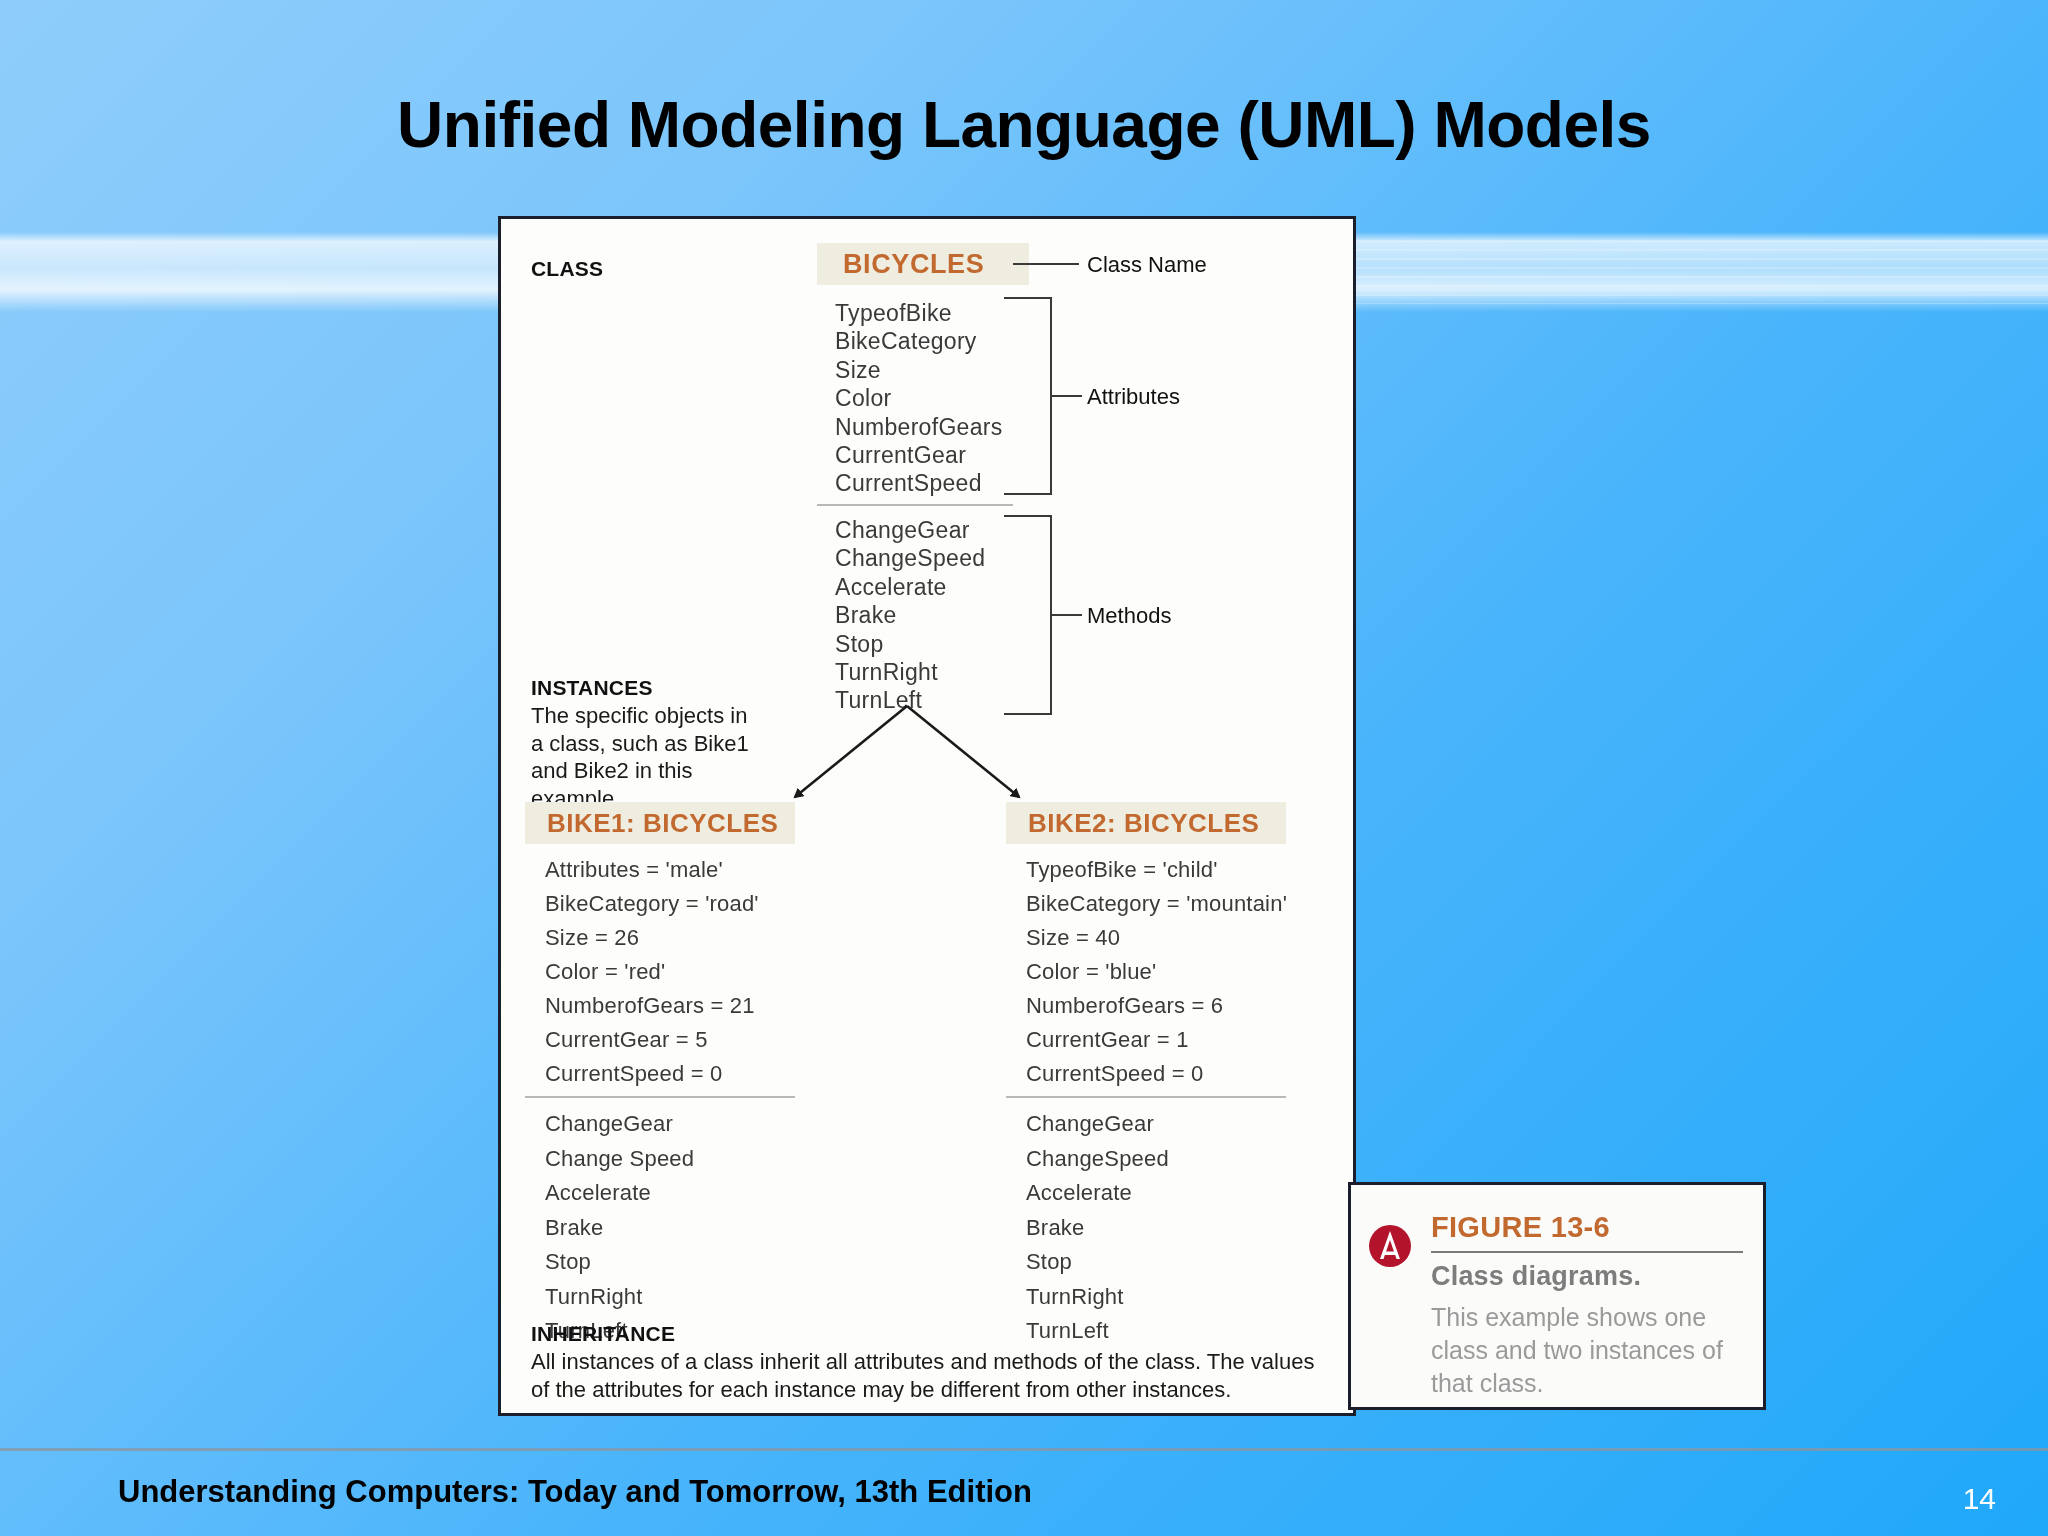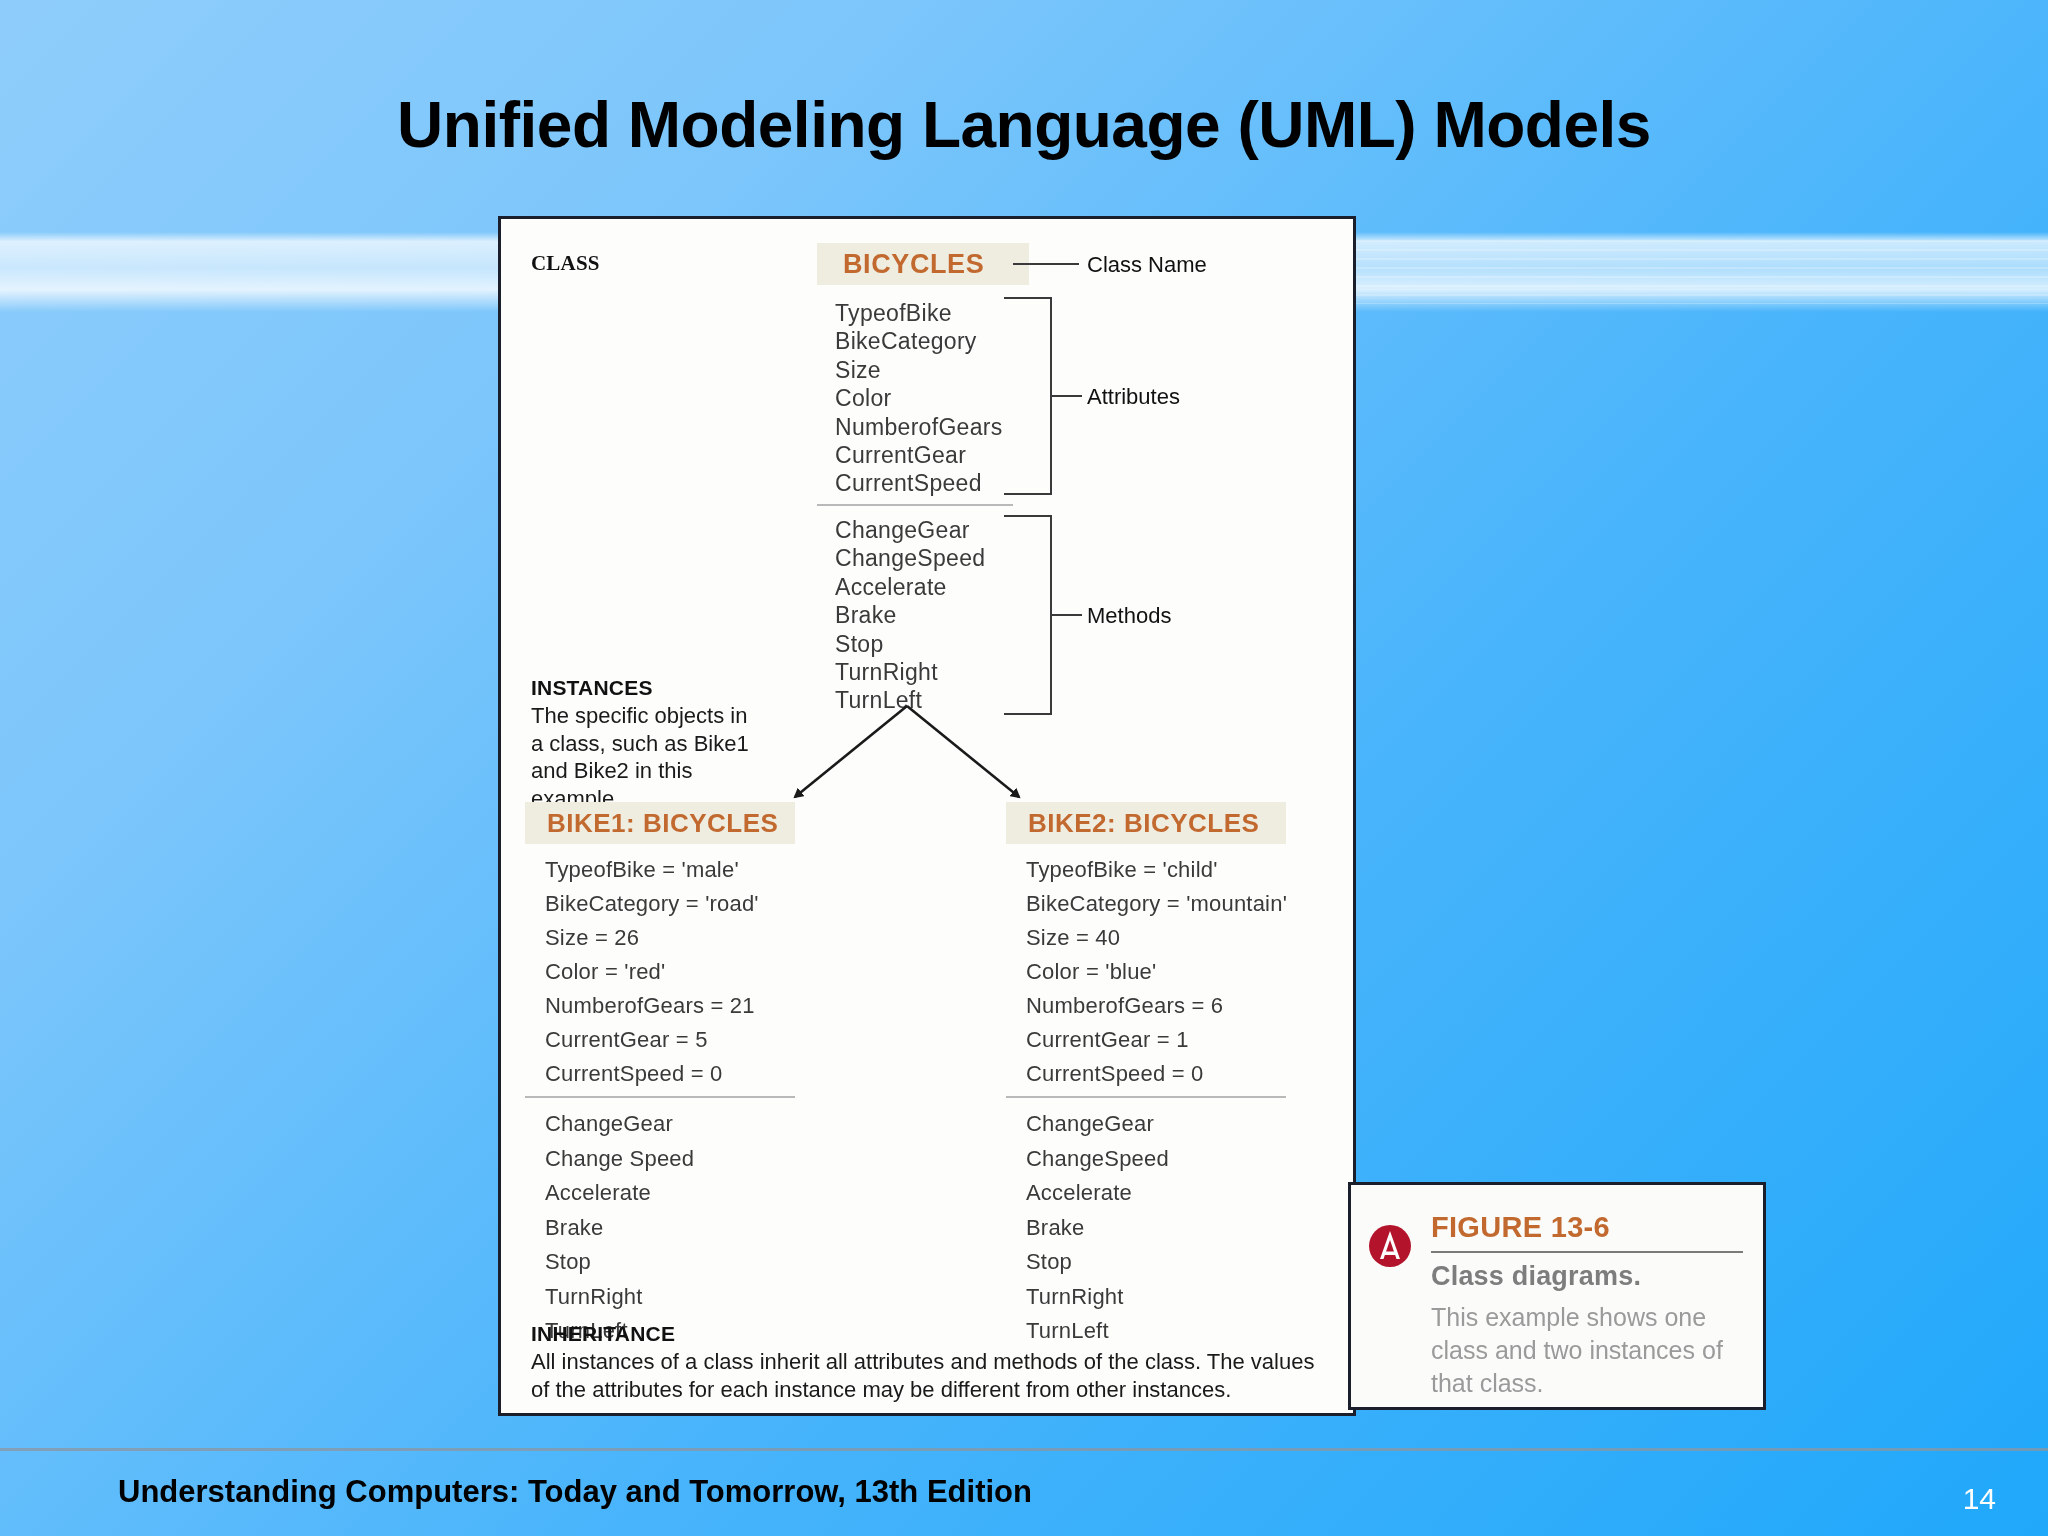--- a/index.html
+++ b/index.html
@@ -231,21 +231,21 @@
 
 <div id="slide">
 
   <div id="water-band"></div>
   <div id="water-streaks"></div>
 
   <div id="slide-title">Unified Modeling Language (UML) Models</div>
 
   <div id="figure-panel">
 
-    <div class="sec-head" style="left:30px; top:32px;font-family:Liberation Serif, serif;">CLASS</div>
+    <div class="sec-head" style="left:30px; top:38px;">CLASS</div>
 
     <div class="sec-head" style="left:30px; top:457px;">INSTANCES</div>
     <div class="sec-body" style="left:30px; top:483px; width:225px;">The specific objects in a class, such as Bike1 and Bike2 in this example.</div>
 
     <div class="class-title" style="left:316px; top:24px; width:212px; height:42px;">BICYCLES</div>
 
     <div class="member-list" id="class-attrs" style="left:334px; top:80px;">
         <div>TypeofBike</div>
         <div>BikeCategory</div>
         <div>Size</div>
@@ -283,21 +283,21 @@
         <marker id="ah" markerWidth="11" markerHeight="11" refX="8" refY="5.5" orient="auto" markerUnits="userSpaceOnUse">
           <path d="M0,0 L10,5.5 L0,11 z" fill="#1a1a1a"></path>
         </marker>
       </defs>
       <line x1="406" y1="487" x2="294" y2="578" stroke="#1a1a1a" stroke-width="2.6" marker-end="url(#ah)"></line>
       <line x1="406" y1="487" x2="518" y2="578" stroke="#1a1a1a" stroke-width="2.6" marker-end="url(#ah)"></line>
     </svg>
 
     <div class="inst-title" style="left:24px; top:583px; width:270px; height:42px;">BIKE1: BICYCLES</div>
     <div class="attr-list" id="i1-attrs" style="left:44px; top:634px;">
-        <div>TypeofBike = 'male'</div>
+        <div>Attributes = 'male'</div>
         <div>BikeCategory = 'road'</div>
         <div>Size = 26</div>
         <div>Color = 'red'</div>
         <div>NumberofGears = 21</div>
         <div>CurrentGear = 5</div>
         <div>CurrentSpeed = 0</div>
       </div>
     <div class="hr-line" style="left:24px; top:877px; width:270px;"></div>
     <div class="meth-list" id="i1-meths" style="left:44px; top:888px;">
         <div>ChangeGear</div>

